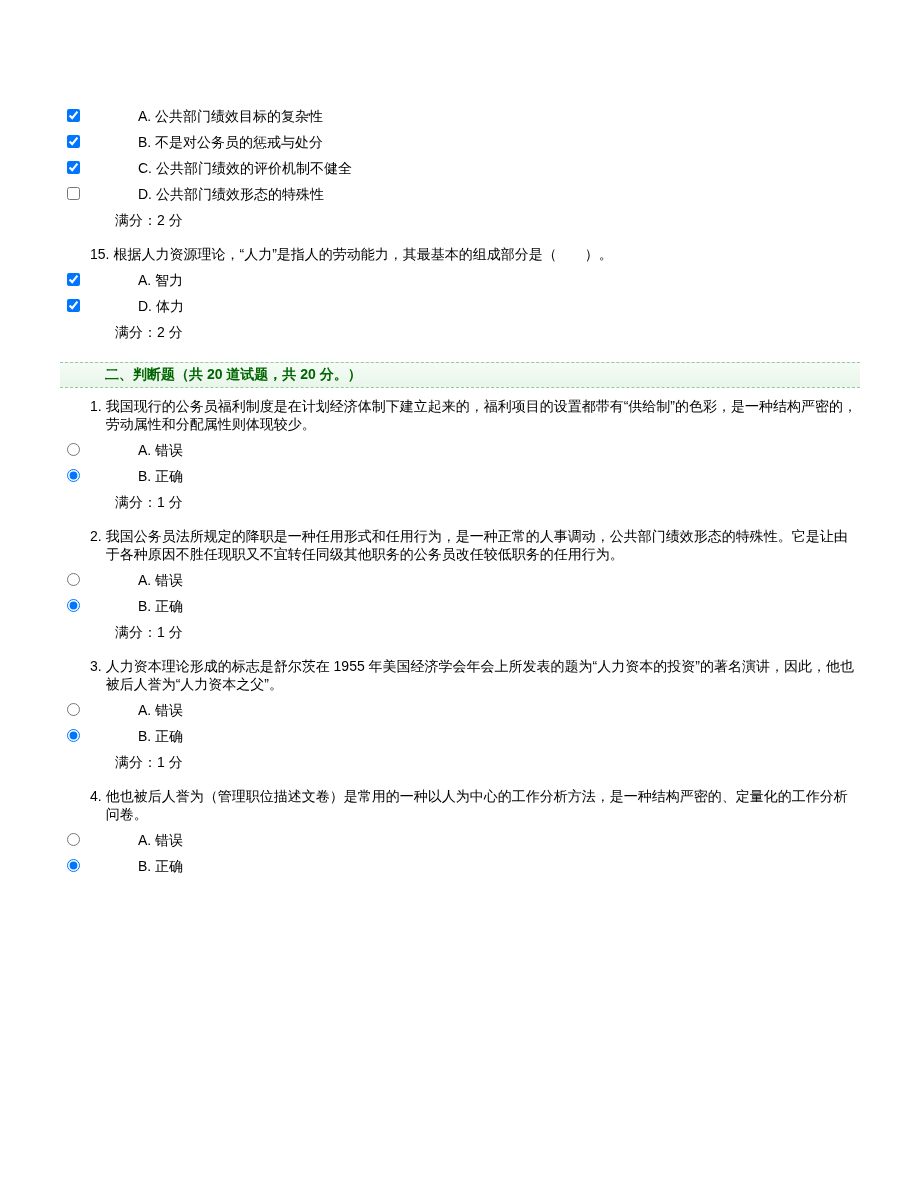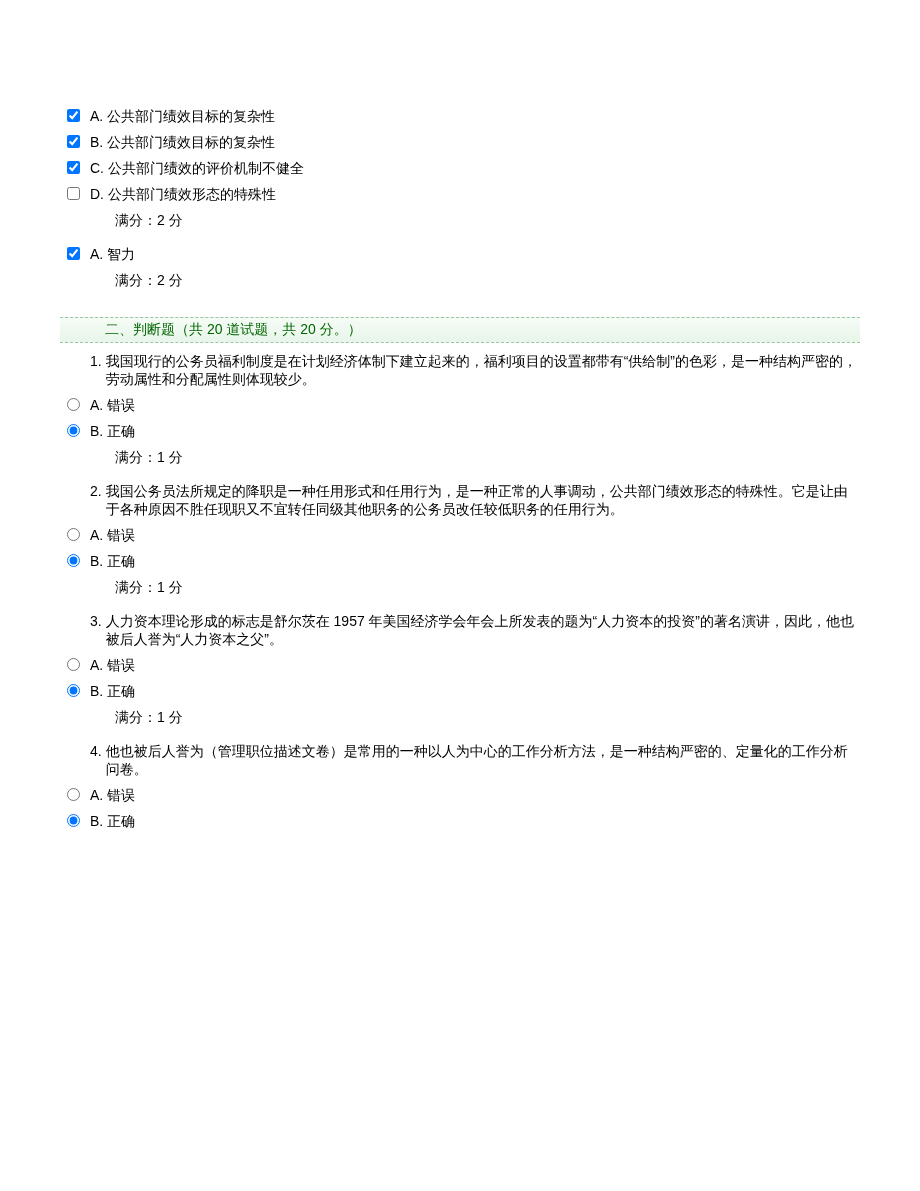--- a/index.html
+++ b/index.html
@@ -11,43 +11,44 @@
     background: #fff;
     width: 920px;
   }
   .page {
     padding: 100px 60px 30px 60px;
   }
   .option-row {
     display: flex;
     align-items: flex-start;
     margin: 8px 0;
+    gap: 48px;
   }
   .option-input {
     width: 26px;
     flex-shrink: 0;
     display: flex;
     justify-content: center;
     padding-top: 1px;
   }
   .option-text {
     padding-left: 4px;
   }
   .score {
     padding-left: 55px;
     margin: 6px 0 16px 0;
   }
   .section-header {
     background: linear-gradient(#f5fcf6, #e8f5e9);
     border-top: 1px dashed #9cc79e;
     border-bottom: 1px dashed #9cc79e;
     color: #006600;
-    font-weight: normal;
+    font-weight: bold;
     padding: 3px 20px 3px 45px;
-    margin-top: 27px;
+    margin-top: 20px;
     margin-bottom: 6px;
   }
   input[type="checkbox"], input[type="radio"] {
     margin: 0;
   }
   .question-wrap {
     display: flex;
     padding-left: 30px;
     margin: 10px 0 8px 0;
   }
@@ -66,41 +67,51 @@
   <div class="option-row">
     <div class="option-input">
         <input type="checkbox" checked="" style="">
       </div>
     <div class="option-text">A. 公共部门绩效目标的复杂性</div>
   </div>
   <div class="option-row">
     <div class="option-input">
         <input type="checkbox" checked="" style="">
       </div>
-    <div class="option-text">B. 公共部门绩效目标的复杂性</div>
+    <div class="option-text">B. 不是对公务员的惩戒与处分</div>
   </div>
   <div class="option-row">
     <div class="option-input">
         <input type="checkbox" checked="" style="">
       </div>
     <div class="option-text">C. 公共部门绩效的评价机制不健全</div>
   </div>
   <div class="option-row">
     <div class="option-input">
         <input type="checkbox" style="">
       </div>
     <div class="option-text">D. 公共部门绩效形态的特殊性</div>
   </div>
   <div class="score">满分：2 分</div>
 
+  <div class="question-wrap">
+    <span class="qn">15. </span>
+    <span class="qt">根据人力资源理论，“人力”是指人的劳动能力，其最基本的组成部分是（　　）。</span>
+  </div>
   <div class="option-row">
     <div class="option-input">
         <input type="checkbox" checked="" style="">
       </div>
     <div class="option-text">A. 智力</div>
+  </div>
+  <div class="option-row">
+    <div class="option-input">
+        <input type="checkbox" checked="" style="">
+      </div>
+    <div class="option-text">D. 体力</div>
   </div>
   <div class="score">满分：2 分</div>
 
   <div class="section-header">二、判断题（共 20 道试题，共 20 分。）</div>
 
   <div class="question-wrap">
     <span class="qn">1. </span>
     <span class="qt">我国现行的公务员福利制度是在计划经济体制下建立起来的，福利项目的设置都带有“供给制”的色彩，是一种结构严密的，劳动属性和分配属性则体现较少。</span>
   </div>
   <div class="option-row">
@@ -130,21 +141,21 @@
   <div class="option-row">
     <div class="option-input">
         <input type="radio" name="tf2" checked="" style="">
       </div>
     <div class="option-text">B. 正确</div>
   </div>
   <div class="score">满分：1 分</div>
 
   <div class="question-wrap">
     <span class="qn">3. </span>
-    <span class="qt">人力资本理论形成的标志是舒尔茨在 1957 年美国经济学会年会上所发表的题为“人力资本的投资”的著名演讲，因此，他也被后人誉为“人力资本之父”。</span>
+    <span class="qt">人力资本理论形成的标志是舒尔茨在 1955 年美国经济学会年会上所发表的题为“人力资本的投资”的著名演讲，因此，他也被后人誉为“人力资本之父”。</span>
   </div>
   <div class="option-row">
     <div class="option-input">
         <input type="radio" name="tf3" style="">
       </div>
     <div class="option-text">A. 错误</div>
   </div>
   <div class="option-row">
     <div class="option-input">
         <input type="radio" name="tf3" checked="" style="">

